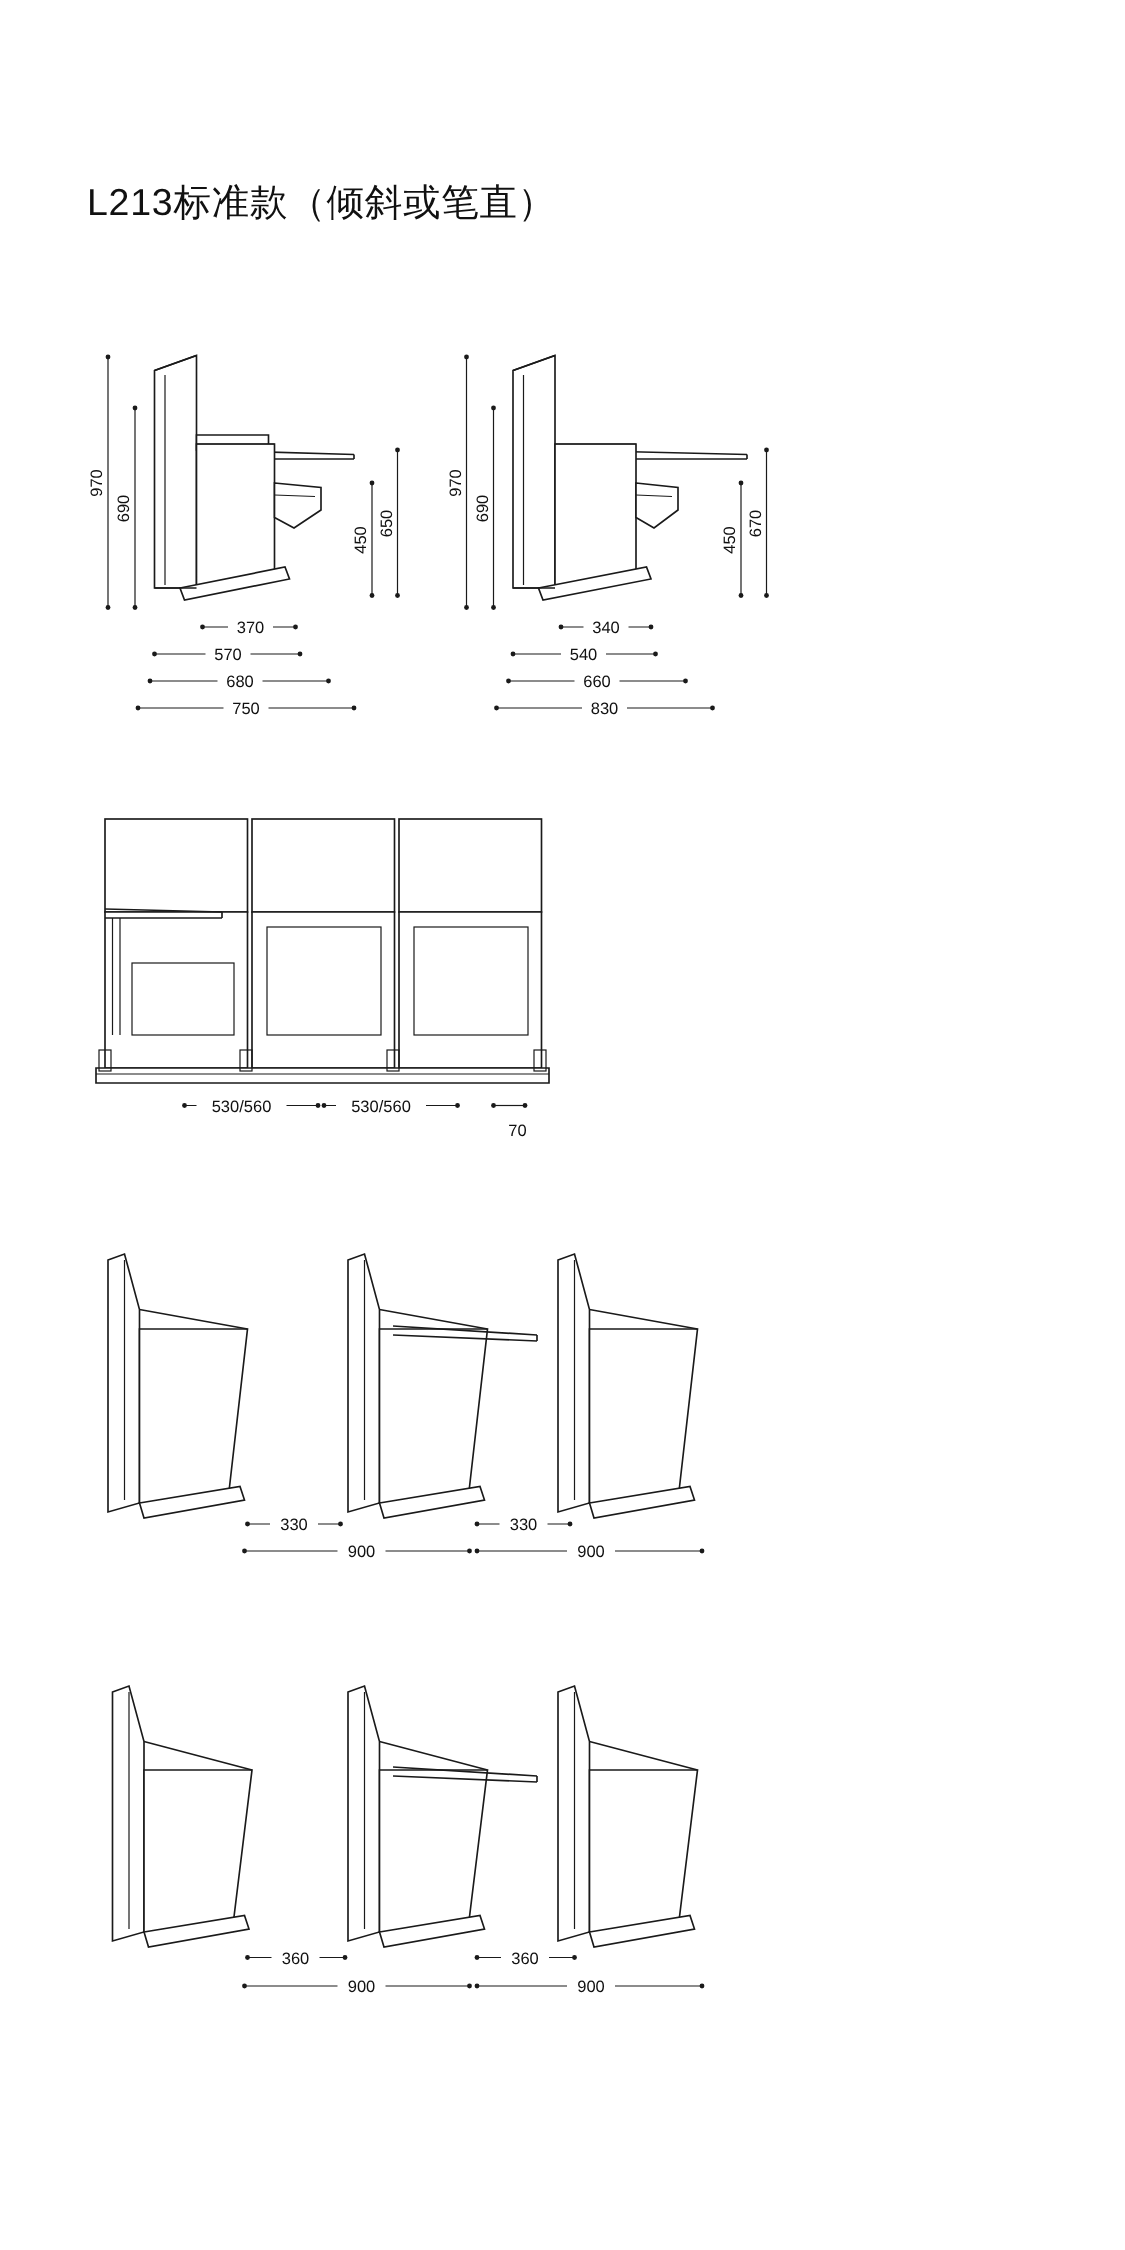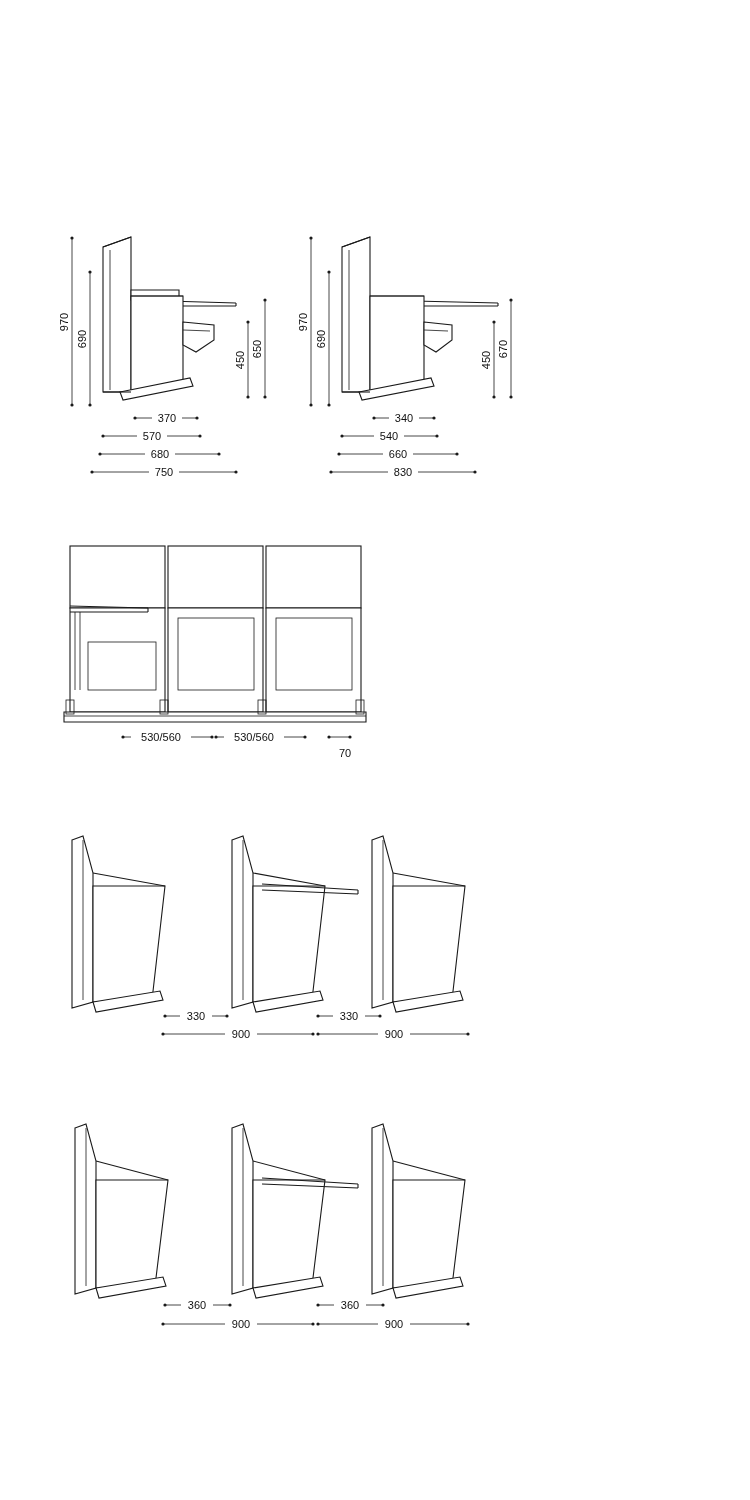--- a/index.html
+++ b/index.html
@@ -41,20 +41,21 @@
     font-family: "Liberation Sans", sans-serif;
     font-size: 11px;
     fill: #111;
   }
 </style>
 </head>
 <body>
 
 <div id="sheet">
 
+  <div class="title">L213标准款（倾斜或笔直）</div>
 
   <svg class="dwg" viewBox="0 0 750 1500">
     <defs>
       <style>
         .ln { fill:none; stroke:#1a1a1a; stroke-width:1.1; stroke-linejoin:miter; stroke-linecap:butt; }
         .lnthin { fill:none; stroke:#1a1a1a; stroke-width:0.8; }
         .face { fill:#ffffff; stroke:#1a1a1a; stroke-width:1.1; }
         .dimline { stroke:#1a1a1a; stroke-width:0.8; fill:none; }
         .extline { stroke:#1a1a1a; stroke-width:0.6; fill:none; }
       </style>

